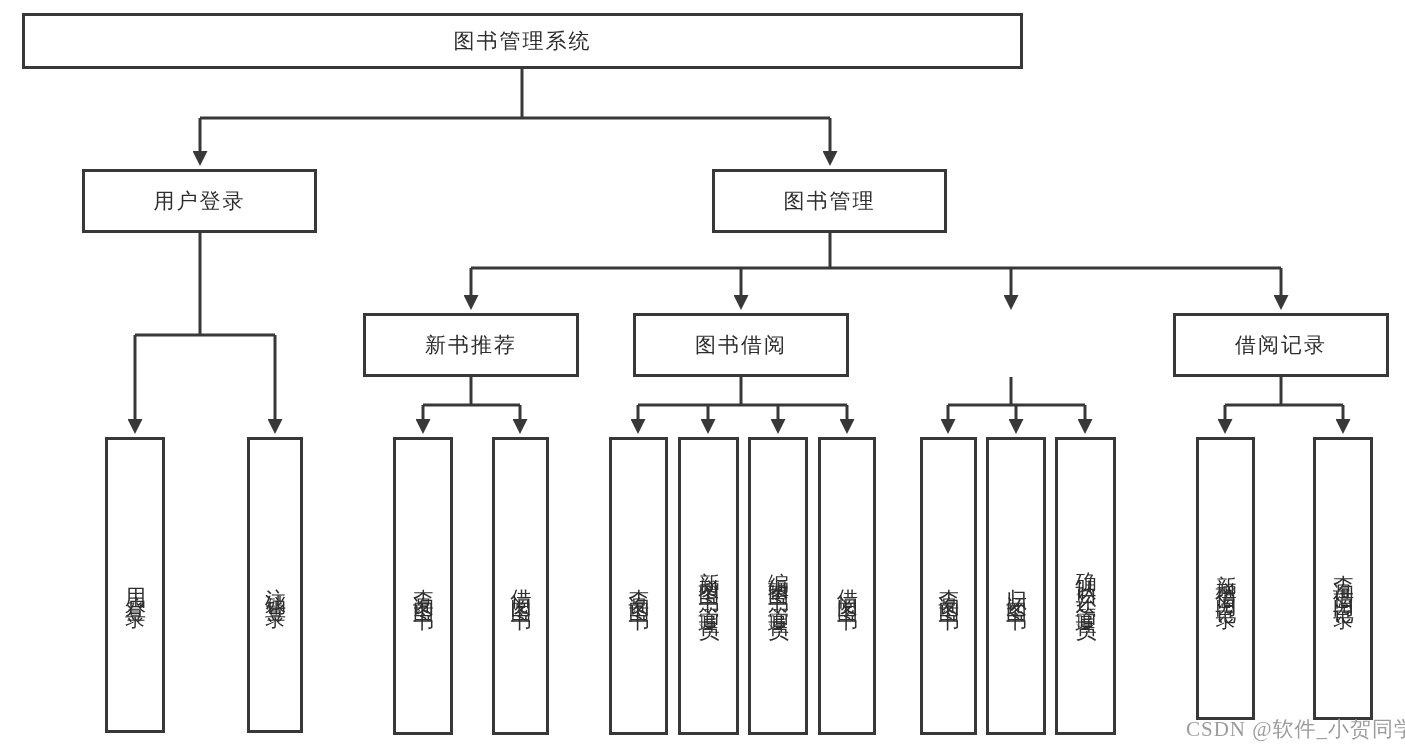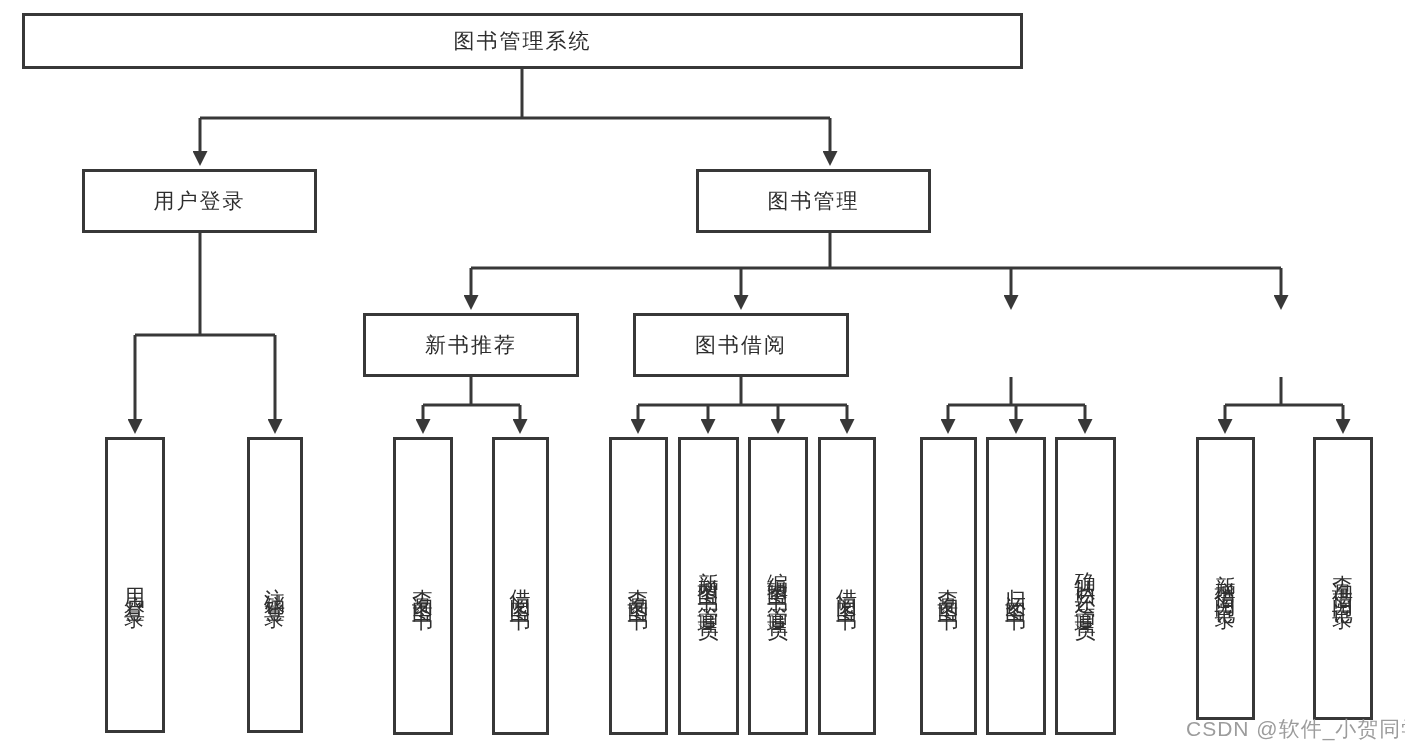--- a/index.html
+++ b/index.html
@@ -7,21 +7,21 @@
     --text:#2e2e2e;
     --watermark:#9c9c9c;
     --bg:#ffffff;
   }
   html,body{margin:0;padding:0;background:var(--bg);}
   .canvas{
     position:relative;
     width:1405px;height:747px;
     background:var(--bg);
     overflow:hidden;
-    font-family:Liberation Sans, sans-serif;
+    font-family:Liberation Serif, serif;
     color:var(--text);
   }
   .connectors{
     position:absolute;left:0;top:0;width:1405px;height:747px;
     color:var(--line);
     z-index:1;
   }
   .box{
     position:absolute;
     box-sizing:border-box;
@@ -104,29 +104,32 @@
     </g>
   </svg>
 
   <div class="box" style="left:22px;top:13px;width:1001px;height:56px">
     <span>图书管理系统</span>
   </div>
 
   <div class="box" style="left:82px;top:169px;width:235px;height:64px">
     <span>用户登录</span>
   </div>
-  <div class="box" style="left:696px;top:169px;width:235px;height:64px">
+  <div class="box" style="left:712px;top:169px;width:235px;height:64px">
     <span>图书管理</span>
   </div>
 
   <div class="box" style="left:633px;top:313px;width:216px;height:64px">
     <span>图书借阅</span>
   </div>
   <div class="box" style="left:363px;top:313px;width:216px;height:64px">
     <span>新书推荐</span>
+  </div>
+  <div class="box" style="left:1173px;top:313px;width:216px;height:64px">
+    <span>借阅记录</span>
   </div>
 
   <div class="box v" style="left:105px;top:437px;width:60px;height:296px">
     <span>用户登录</span>
   </div>
   <div class="box v" style="left:247px;top:437px;width:56px;height:296px">
     <span>注销登录</span>
   </div>
 
   <div class="box v" style="left:393px;top:437px;width:60px;height:298px">

